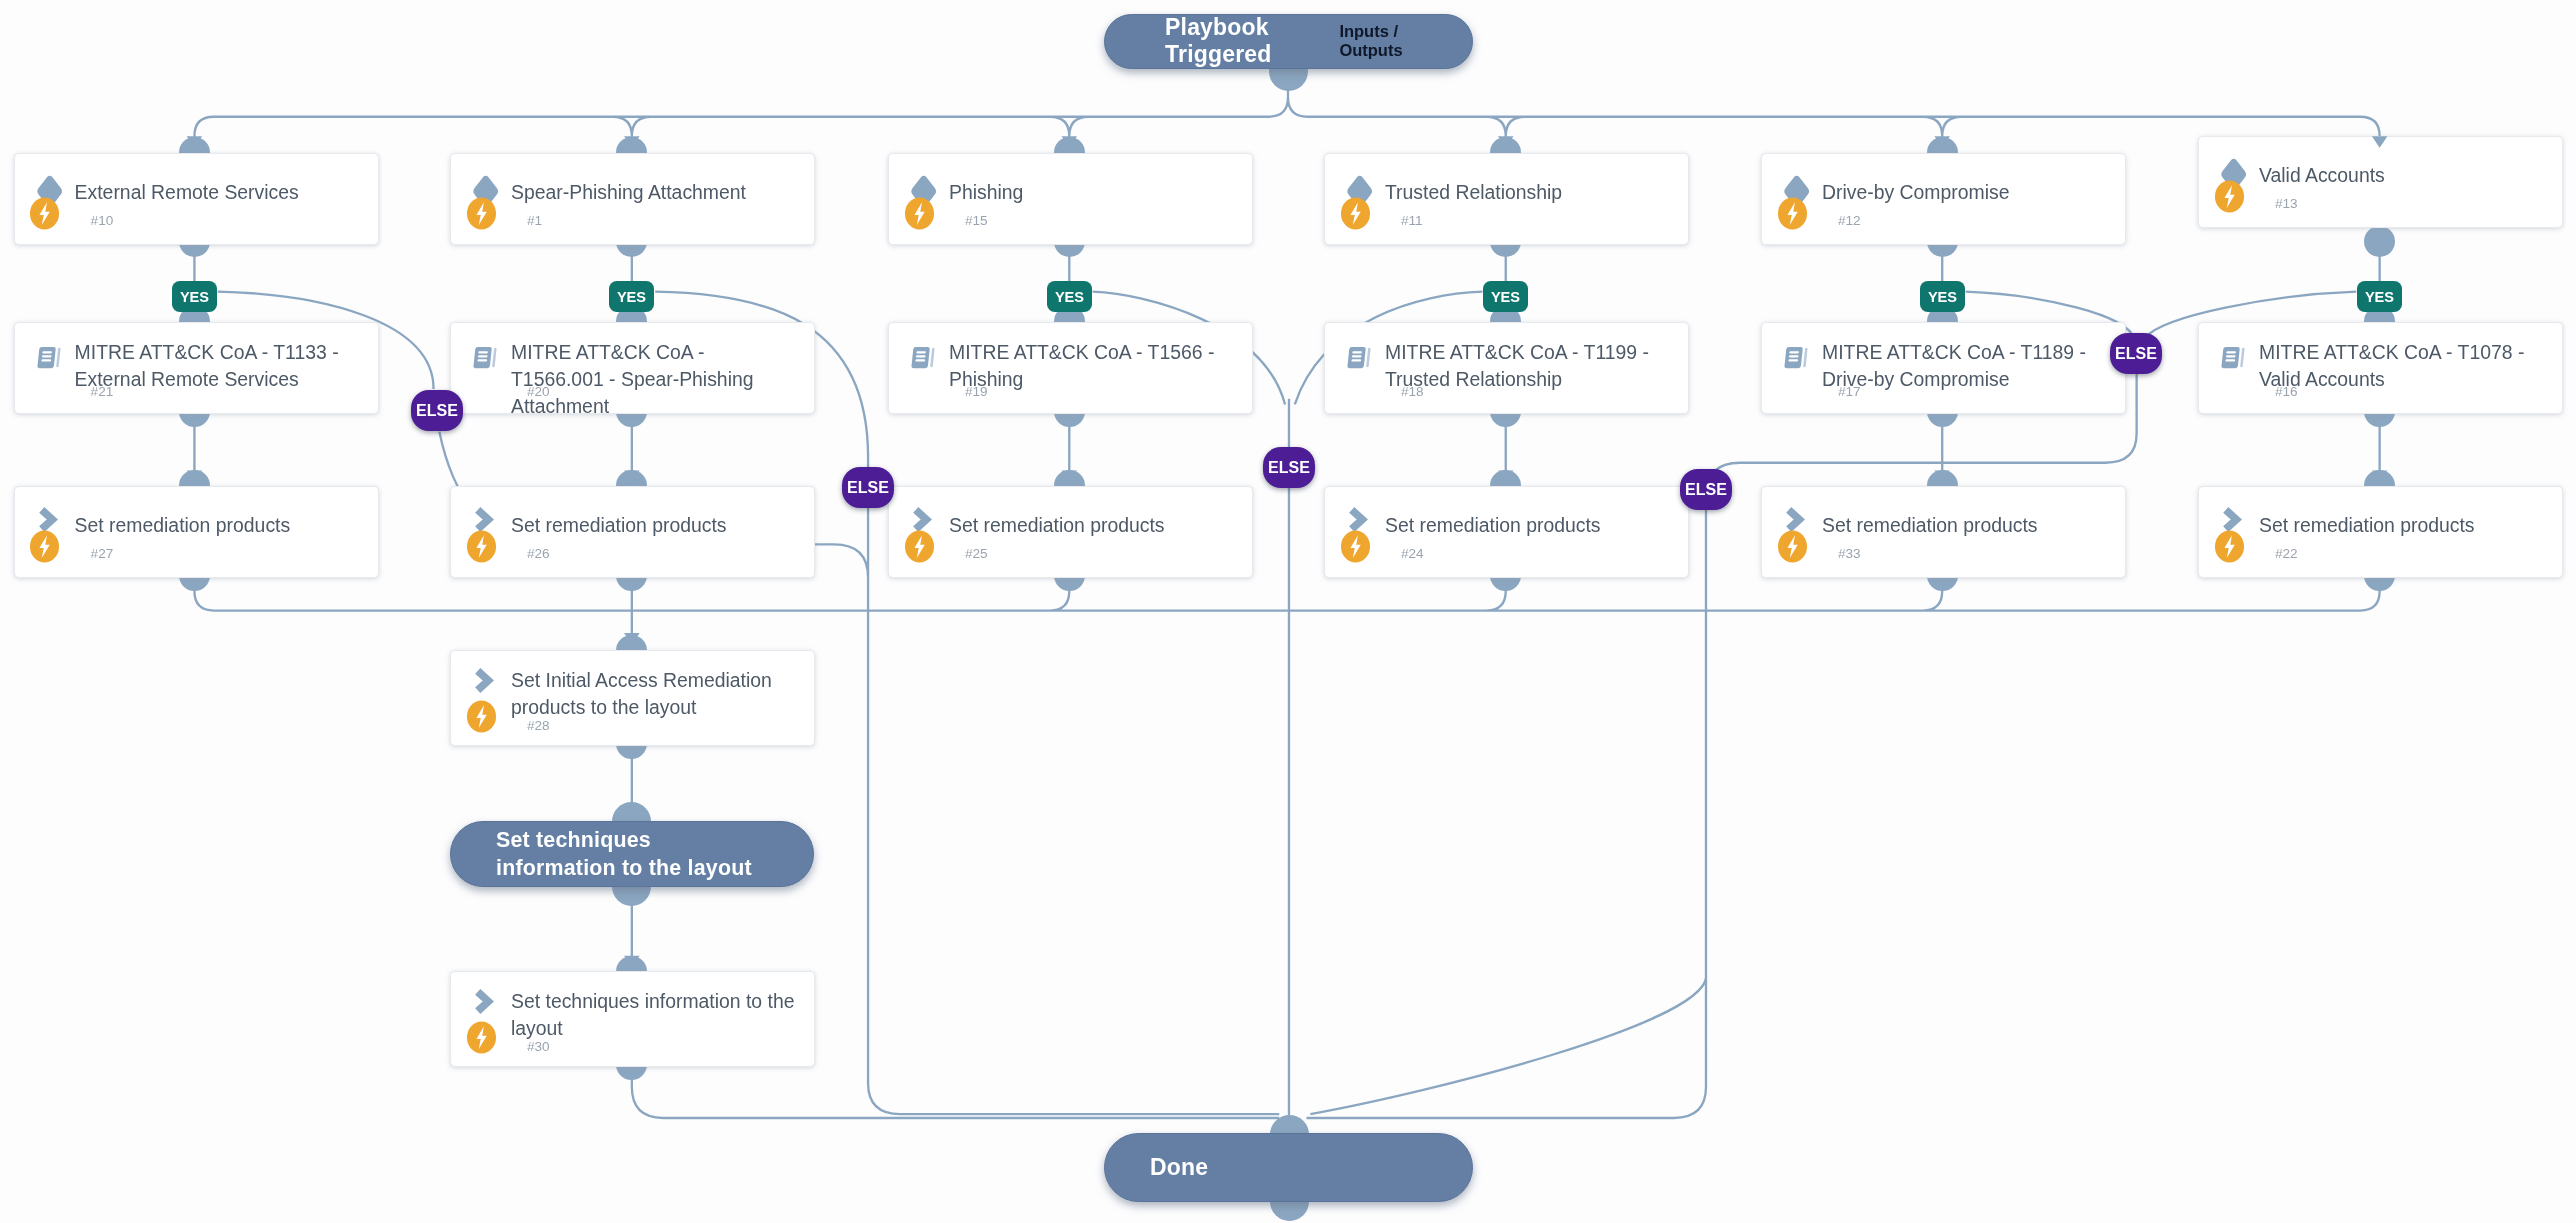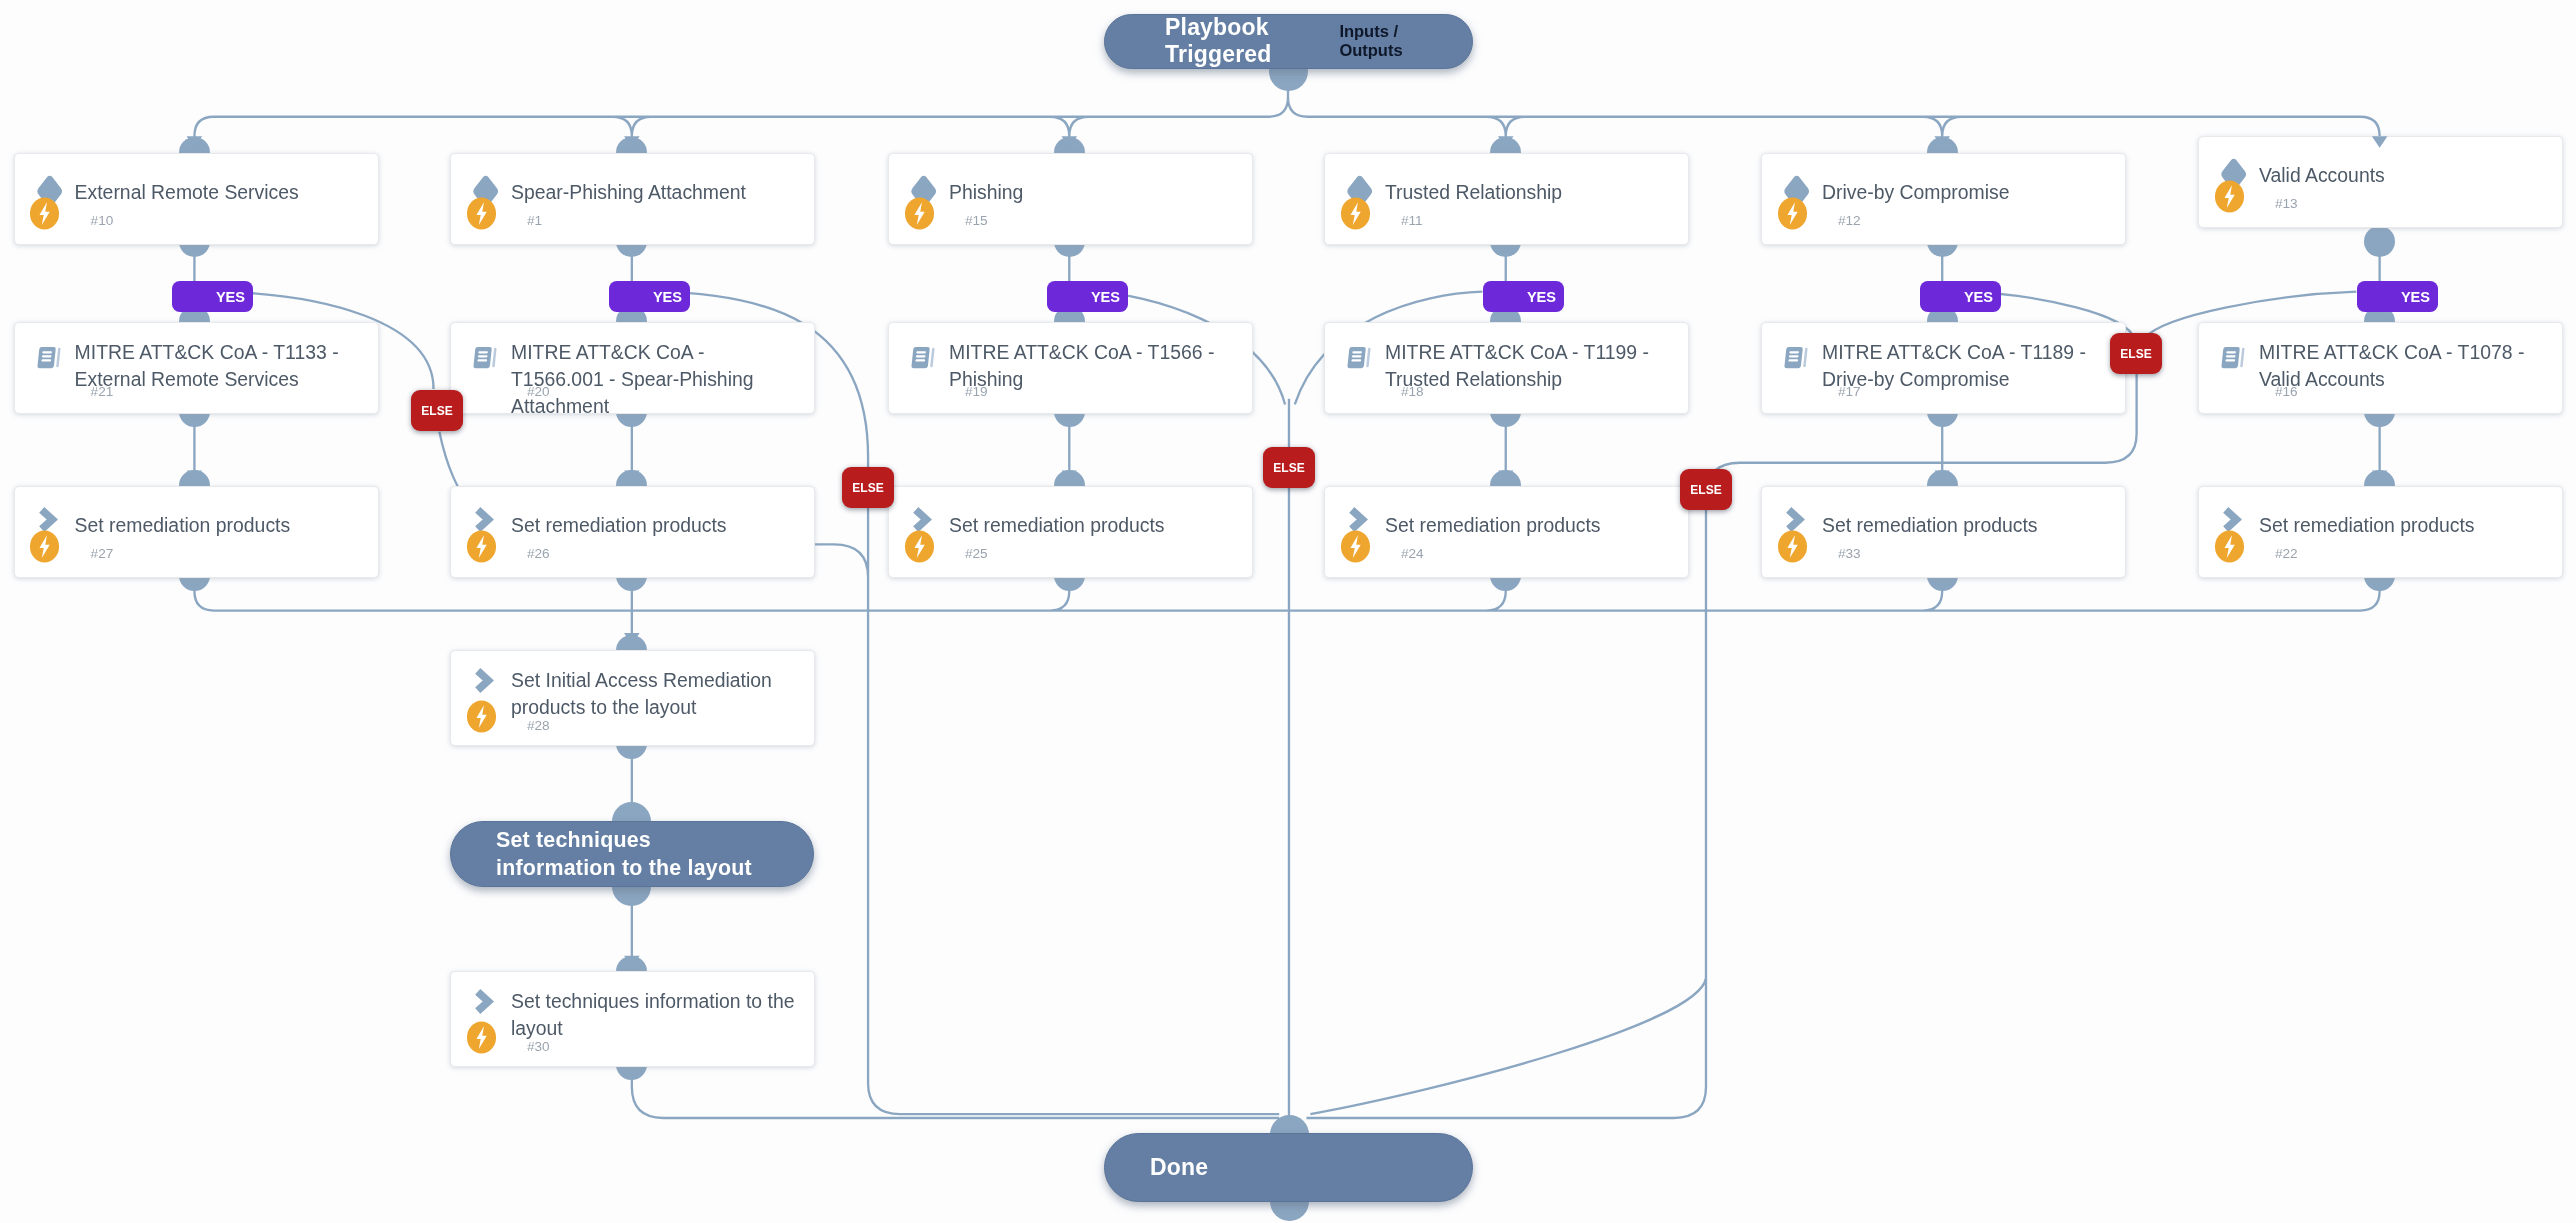--- a/index.html
+++ b/index.html
@@ -21,22 +21,22 @@
   .bolt{left:13.6px;bottom:9.7px;}
   .chev{left:21.4px;top:19.4px;}
   .book{left:19.4px;top:21.4px;}
   .pill{position:absolute;background:#647FA3;border:1px solid #5A7499;border-radius:35px;
         box-shadow:0 3.9px 8.7px rgba(104,118,138,.55);z-index:2;color:#ffffff;display:flex;align-items:center;cursor:pointer;}
   .pill .pt{font-size:23px;font-weight:bold;letter-spacing:0.2px;}
   .pill.section .pt{font-size:21.4px;font-weight:bold;line-height:28px;}
   .pill .plink{font-size:16.5px;color:#0f172a;font-weight:bold;cursor:pointer;}
   .badge{position:absolute;display:flex;align-items:center;justify-content:center;color:#fff;
          font-weight:bold;z-index:4;}
-  .badge.yes{width:45px;height:31px;background:#6d28d9;border-radius:7.8px;font-size:14.6px;padding-left:36px;}
-  .badge.else{width:52px;height:41px;background:#b91c1c;border-radius:9px;font-size:12px;
+  .badge.yes{width:45px;height:31px;background:#0f766e;border-radius:7.8px;font-size:14.6px;}
+  .badge.else{width:52px;height:41px;background:#4c1d95;border-radius:18px;font-size:16px;
               box-shadow:0 1.9px 4.9px rgba(40,50,65,.45);}
 </style>
 </head>
 <body>
 
 <div class="canvas">
 
   <svg class="layer" width="2576" height="1224" viewBox="0 0 2650 1259">
     <g fill="none" stroke="#8BA6C1" stroke-width="2.4">
       <path d="M1325 74 L1325 100 Q1325 120 1305 120 L220 120 Q200 120 200 140 L200 152

